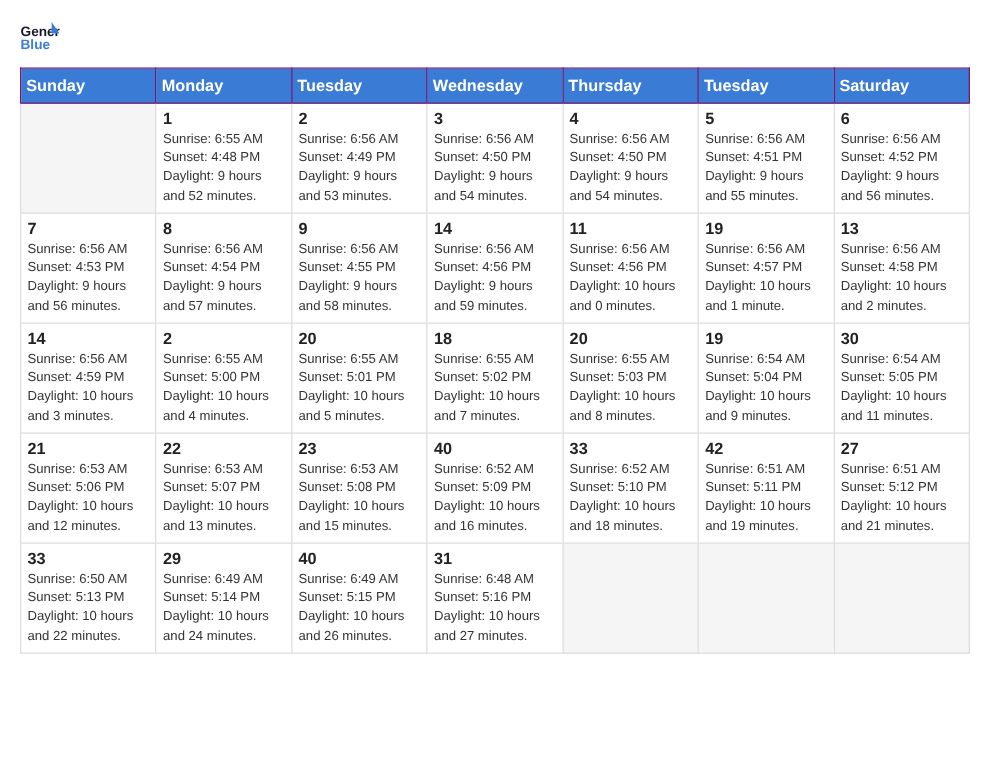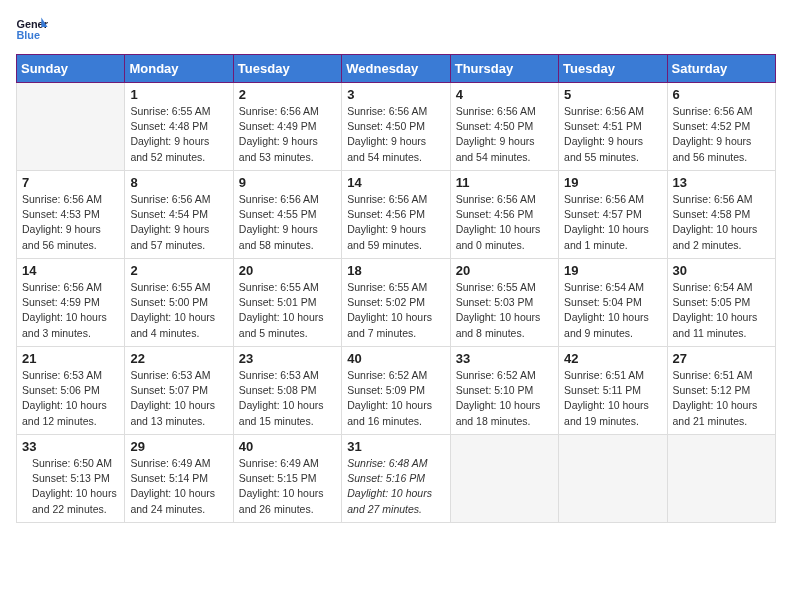--- a/index.html
+++ b/index.html
@@ -301,42 +301,42 @@
           <div class="day-num">27</div>
           <div class="day-detail" style="white-space: pre-line;">Sunrise: 6:51 AM
 Sunset: 5:12 PM
 Daylight: 10 hours
 and 21 minutes.</div>
         </td>
       </tr>
       <tr>
         <td>
           <div class="day-num">33</div>
-          <div class="day-detail" style="white-space: pre-line; margin-left: 10px;">Sunrise: 6:50 AM
+          <div class="day-detail" style="white-space: pre-line;">Sunrise: 6:50 AM
 Sunset: 5:13 PM
 Daylight: 10 hours
 and 22 minutes.</div>
         </td>
         <td>
           <div class="day-num">29</div>
           <div class="day-detail" style="white-space: pre-line;">Sunrise: 6:49 AM
 Sunset: 5:14 PM
 Daylight: 10 hours
 and 24 minutes.</div>
         </td>
         <td>
           <div class="day-num">40</div>
           <div class="day-detail" style="white-space: pre-line;">Sunrise: 6:49 AM
 Sunset: 5:15 PM
 Daylight: 10 hours
 and 26 minutes.</div>
         </td>
         <td>
           <div class="day-num">31</div>
-          <div class="day-detail" style="white-space: pre-line; font-style: italic;">Sunrise: 6:48 AM
+          <div class="day-detail" style="white-space: pre-line;">Sunrise: 6:48 AM
 Sunset: 5:16 PM
 Daylight: 10 hours
 and 27 minutes.</div>
         </td>
         <td class="empty"></td>
         <td class="empty"></td>
         <td class="empty"></td>
       </tr>
     </tbody>
 </table>

